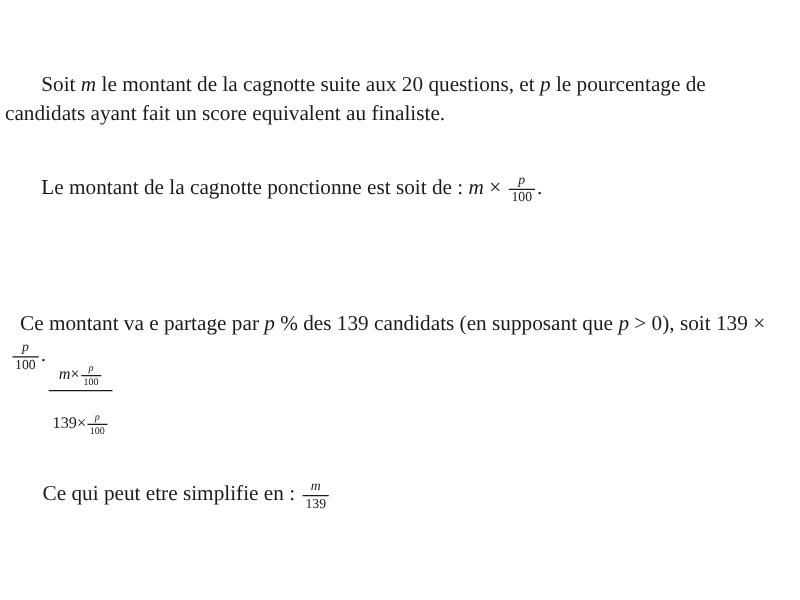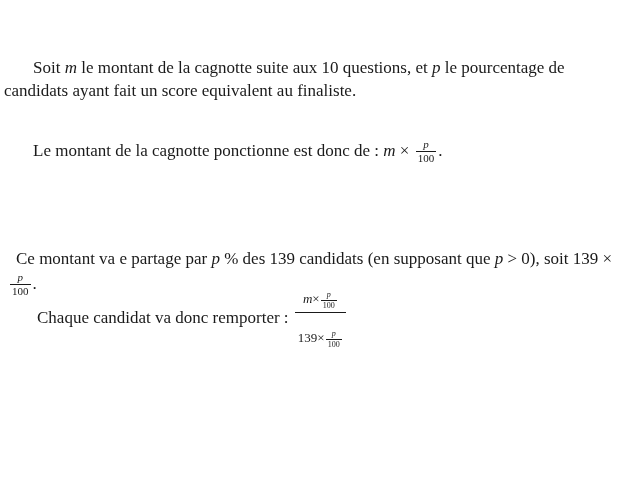--- a/index.html
+++ b/index.html
@@ -54,22 +54,23 @@
   .bigfrac .bnum { display: block; padding: 0 3px 2px 3px; }
   .bigfrac .bden { display: block; border-top: 1px solid #1a1a1a; padding: 16px 3px 0 3px; }
   .bigfrac .frac { font-size: 8px; vertical-align: -0.6em; margin: 0 1px; }
   .bigfrac .frac .den { border-top-width: 1px; }
 </style>
 </head>
 <body>
 
 <div class="page">
 
-  <p class="para p1"><span>Soit </span><span class="mi">m</span><span> le montant de la cagnotte suite aux 10 questions, et </span><span class="mi">p</span><span> le pourcentage de candidats ayant fait un score equivalent au finaliste.</span></p>
+  <p class="para p1"><span>Soit </span><span class="mi">m</span><span> le montant de la cagnotte suite aux 20 questions, et </span><span class="mi">p</span><span> le pourcentage de candidats ayant fait un score equivalent au finaliste.</span></p>
 
-  <p class="para p2"><span>Le montant de la cagnotte ponctionne est donc de : </span><span class="mi">m</span><span> × </span><span class="frac"><span class="num mi">p</span><span class="den">100</span></span><span>.</span></p>
+  <p class="para p2"><span>Le montant de la cagnotte ponctionne est soit de : </span><span class="mi">m</span><span> × </span><span class="frac"><span class="num mi">p</span><span class="den">100</span></span><span>.</span></p>
 
   <p class="para p3"><span>Ce montant va e partage par </span><span class="mi">p</span><span> % des 139 candidats (en supposant que </span><span class="mi">p</span><span> &gt; 0), soit 139 × </span><span class="frac"><span class="num mi">p</span><span class="den">100</span></span><span>.</span></p>
 
-  <p class="para p4"><span>Chaque candidat va donc remporter : </span><span class="bigfrac"><span class="bnum"><span class="mi">m</span><span>×</span><span class="frac"><span class="num mi">p</span><span class="den">100</span></span></span><span class="bden"><span>139</span><span>×</span><span class="frac"><span class="num mi">p</span><span class="den">100</span></span></span></span></p>
+  <p class="para p4"><span class="bigfrac"><span class="bnum"><span class="mi">m</span><span>×</span><span class="frac"><span class="num mi">p</span><span class="den">100</span></span></span><span class="bden"><span>139</span><span>×</span><span class="frac"><span class="num mi">p</span><span class="den">100</span></span></span></span></p>
 
+  <p class="para p5"><span>Ce qui peut etre simplifie en : </span><span class="frac"><span class="num mi">m</span><span class="den">139</span></span></p>
 
 </div>
 
 </body></html>

